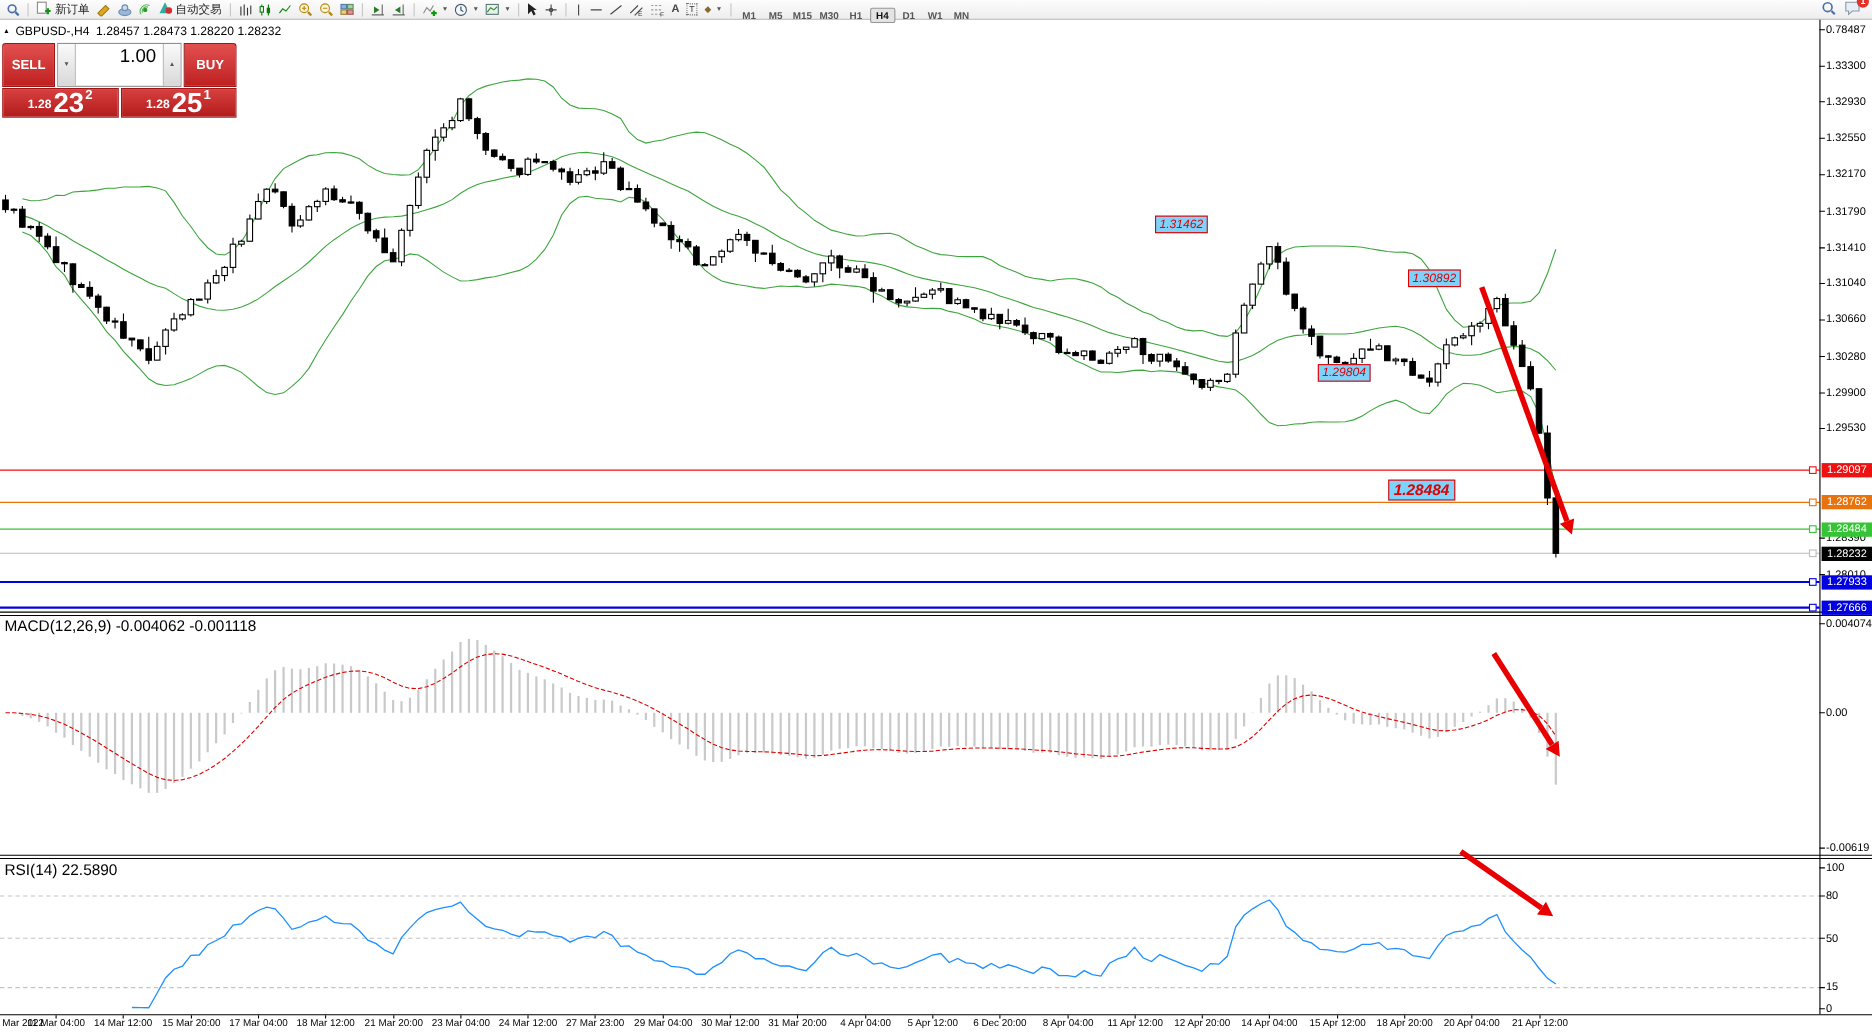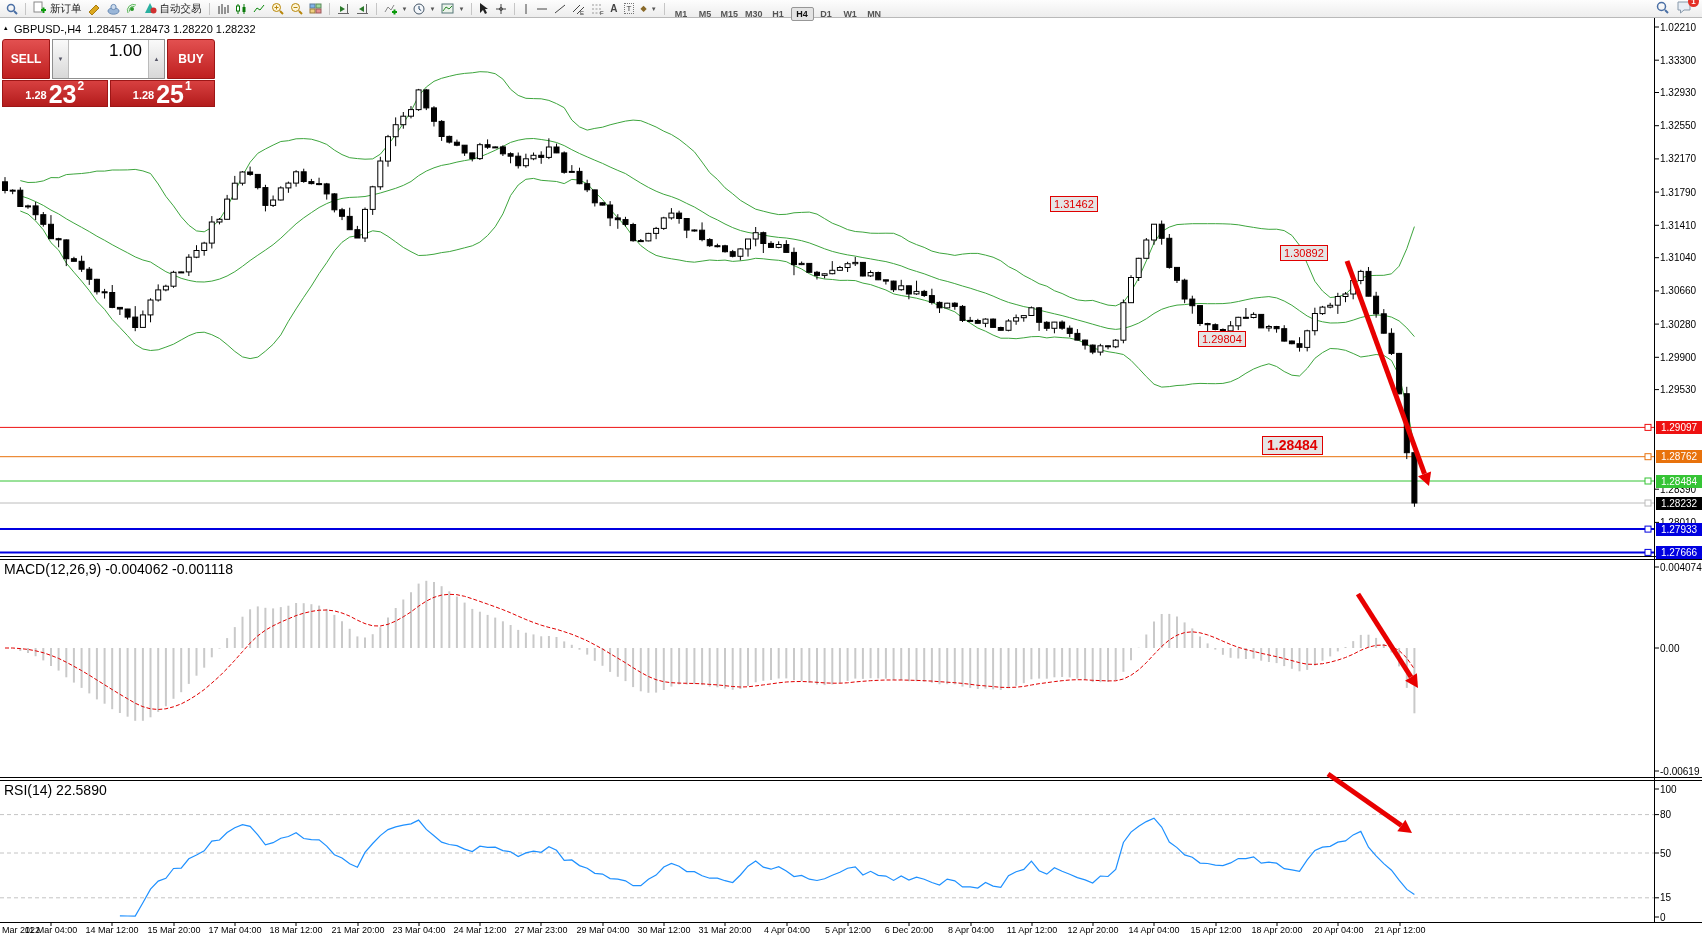--- a/index.html
+++ b/index.html
@@ -26,22 +26,22 @@
   
   #cvwrap{position:absolute;inset:0;z-index:1;}
   .title{position:absolute;left:14px;top:23px;font-size:11px;color:#000;z-index:12;white-space:pre;}
   .tri{position:absolute;left:4px;top:24px;font-size:7px;color:#000;z-index:12;}
   .ptick{position:absolute;left:1660px;font-size:10px;color:#000;line-height:11px;z-index:3;white-space:nowrap;}
   .axlab{position:absolute;left:1656px;width:46px;height:13px;line-height:13px;text-align:center;
     font-size:10px;color:#fff;z-index:6;}
   .dlab{position:absolute;top:925px;font-size:9px;color:#000;white-space:nowrap;transform:translateX(-50%);z-index:3;}
   .dlab.first{transform:none;}
   .indlab{position:absolute;left:4px;font-size:14px;color:#000;z-index:4;}
-  .annbox{position:absolute;border:1px solid #e00000;color:#e00000;background:#e5e5e5;
-    font-size:11px;line-height:14px;padding:0 3px;z-index:9;white-space:nowrap;}
+  .annbox{position:absolute;border:1px solid #e00000;color:#e00000;background:#7dd3fc;
+    font-size:11px;line-height:14px;padding:0 3px;z-index:9;white-space:nowrap;font-style:italic;}
   .annbox.big{font-size:14px;font-weight:700;line-height:17px;padding:0 4px;}
   
   #tp{position:absolute;left:2px;top:39px;width:213px;z-index:20;}
   .tpr1{display:flex;height:40px;align-items:stretch;}
   .sellbtn,.buybtn{width:46px;background:linear-gradient(#e25050,#bf2020);color:#fff;font-size:12px;
     font-weight:700;display:flex;align-items:center;justify-content:center;border:1px solid #9d1616;}
   .sellbtn{border-radius:3px 0 0 0;}
   .buybtn{border-radius:0 3px 0 0;text-align:right;}
   .spin{flex:1;display:flex;border:1px solid #8f8f8f;background:#fff;margin:0 2px;}
   .spbtn{width:15px;background:linear-gradient(#fafafa,#d8d8d8);display:flex;align-items:center;
@@ -914,21 +914,21 @@
         <span class="pbig">25</span>
         <span class="psup">1</span>
       </div>
     </div>
   </div>
 
   <div class="indlab" style="top:561px">MACD(12,26,9) -0.004062 -0.001118</div>
   <div class="indlab" style="top:782px">RSI(14) 22.5890</div>
 
   <div id="labels">
-      <div class="ptick" style="top:21.5px">1.02210</div>
+      <div class="ptick" style="top:21.5px">0.78487</div>
       <div class="ptick" style="top:54.7px">1.33300</div>
       <div class="ptick" style="top:87.0px">1.32930</div>
       <div class="ptick" style="top:120.2px">1.32550</div>
       <div class="ptick" style="top:153.4px">1.32170</div>
       <div class="ptick" style="top:186.6px">1.31790</div>
       <div class="ptick" style="top:219.8px">1.31410</div>
       <div class="ptick" style="top:252.2px">1.31040</div>
       <div class="ptick" style="top:285.4px">1.30660</div>
       <div class="ptick" style="top:318.6px">1.30280</div>
       <div class="ptick" style="top:351.8px">1.29900</div>

